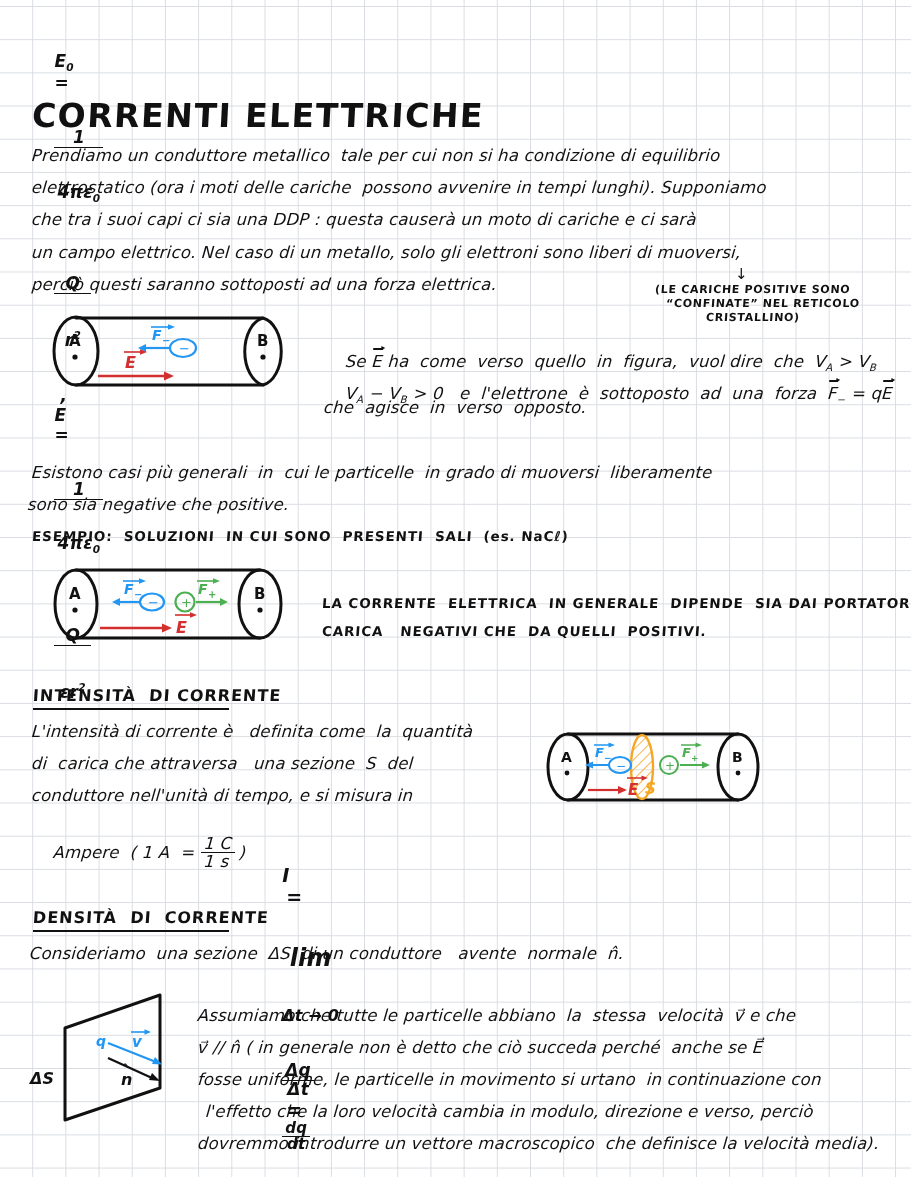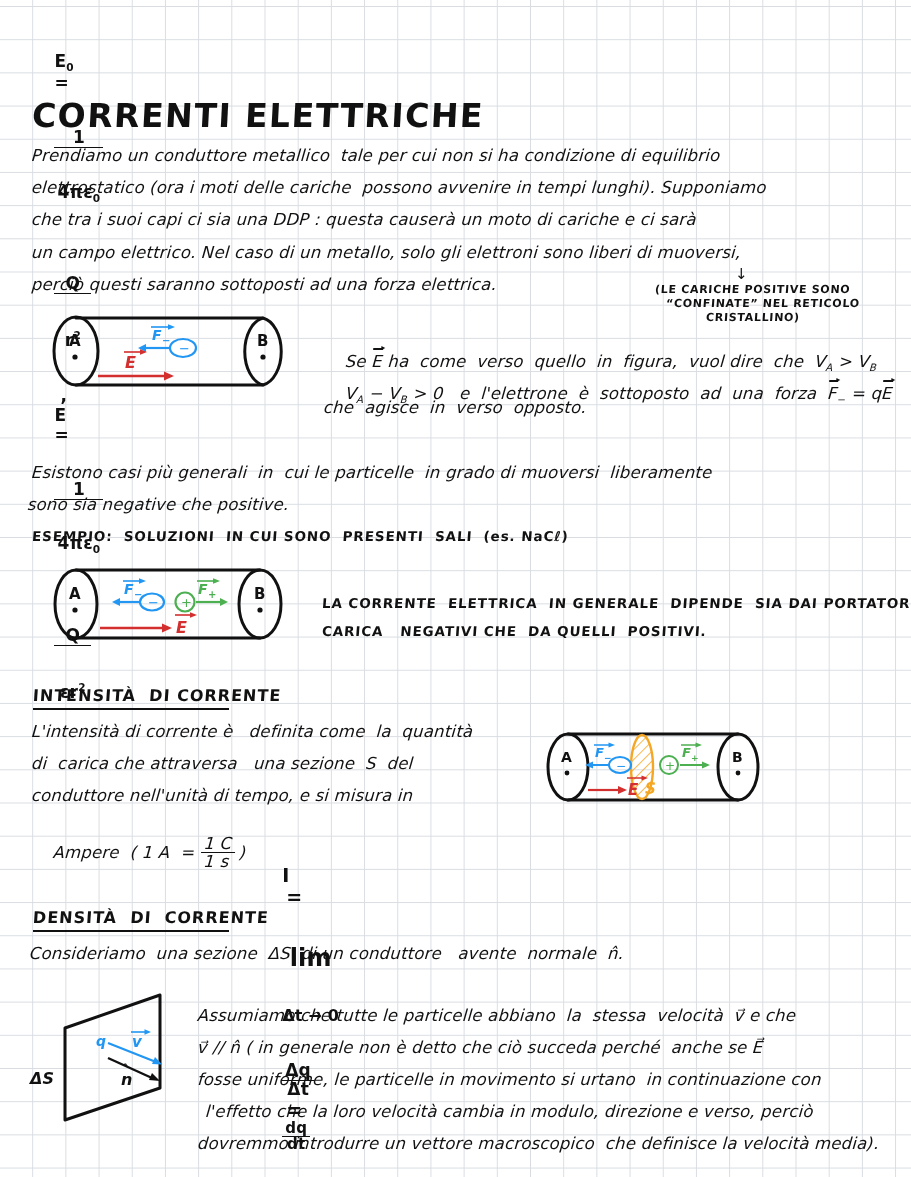--- a/index.html
+++ b/index.html
@@ -57,20 +57,21 @@
   }
   .sec-hand{
     font-size:16px;
     font-weight:700;
     letter-spacing:1px;
     transform:skewX(-4deg);
   }
   .formula{
     font-size:17px;
     font-weight:600;
+    font-style:italic;
   }
   .underline{
     position:absolute;
     height:2px;background:#111;
   }
   .vec{position:relative;display:inline-block;}
   .vec::after{
     content:"";position:absolute;left:0;right:1px;top:-4px;
     height:1.5px;background:currentColor;
   }

